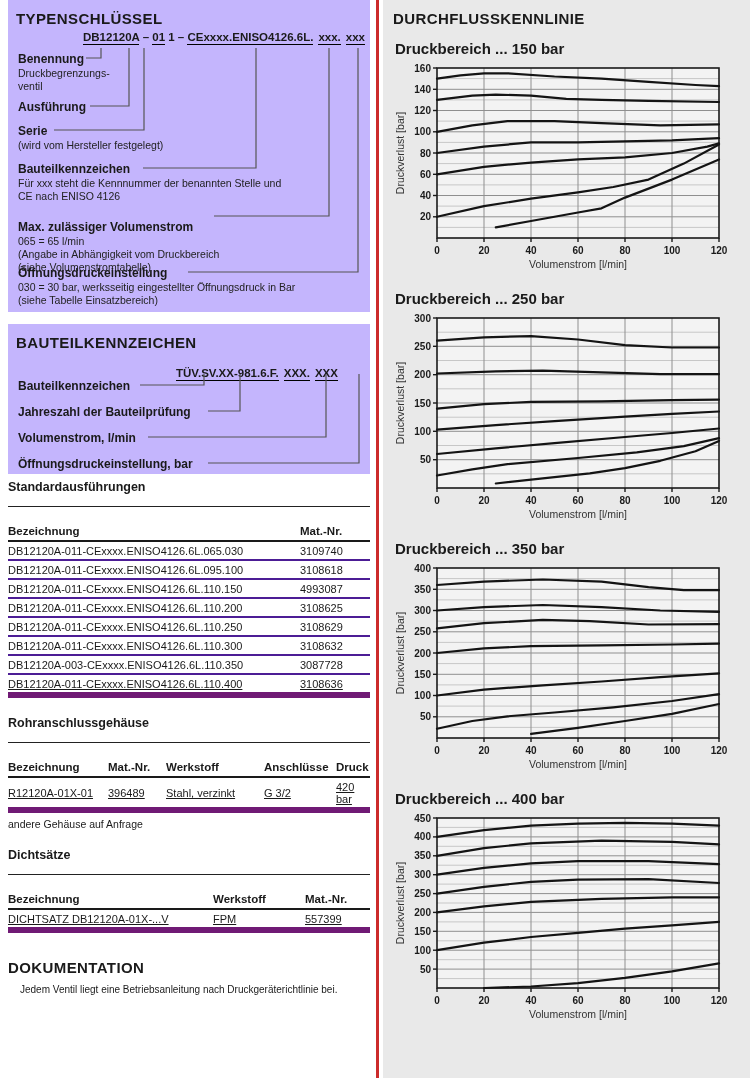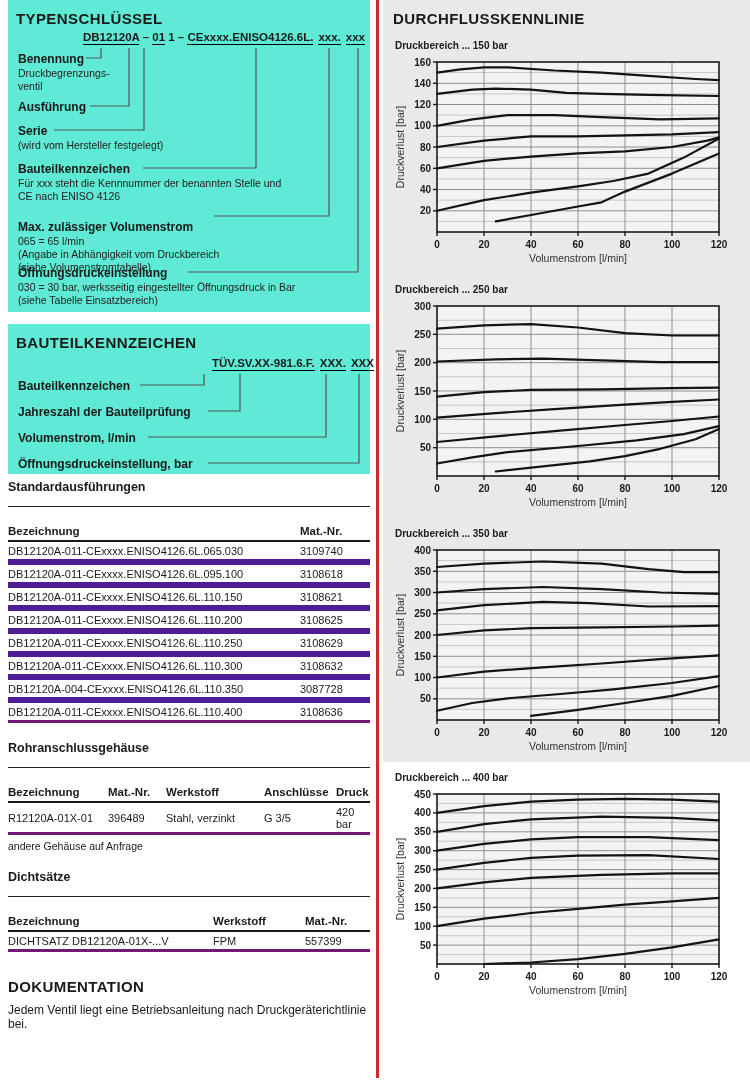--- a/index.html
+++ b/index.html
@@ -1,50 +1,50 @@
 <!DOCTYPE html>
 <html><head>
 <meta charset="utf-8">
 <style>
   html,body{margin:0;padding:0;}
   body{
     width:750px;height:1081px;position:relative;overflow:hidden;
     background:#ffffff;font-family:"Liberation Sans", sans-serif;color:#1a1a1a;
   }
   
-  .graybox{position:absolute;left:8px;width:362px;background:#5eead4;}
+  .graybox{position:absolute;left:8px;width:362px;background:#c4b5fd;}
   #box-typ{top:0;height:312px;}
   #box-bkz{top:324px;height:150px;}
   .mainhead{font-size:15px;font-weight:bold;letter-spacing:.4px;margin:0;padding:10px 0 0 8px;}
   .codeline{position:absolute;font-weight:bold;font-size:11.5px;white-space:nowrap;}
   #box-typ .codeline{top:31px;left:38px;margin-left:37px;}
-  #box-bkz .codeline{top:33px;left:168px;margin-left:36px;}
+  #box-bkz .codeline{top:43px;left:168px;}
   .codeline .u{border-bottom:1.5px solid #000;padding-bottom:1px;}
   .codeline .sp{margin-left:5px;}
   .lbl{position:absolute;left:10px;}
   .lbl .t{font-weight:bold;font-size:12px;}
   .lbl .d{font-size:10.5px;color:#222;line-height:1.22;white-space:pre-line;margin-top:1px;}
   .connectors{position:absolute;left:0;top:0;pointer-events:none;}
   
   #tables{position:absolute;left:8px;top:480px;width:362px;}
   .subhead{font-size:12.5px;font-weight:bold;margin:0;padding-bottom:12px;border-bottom:1.5px solid #222;}
   table{width:100%;border-collapse:collapse;font-size:11px;margin-top:1px;}
   th{text-align:left;font-weight:bold;font-size:11.5px;padding:17px 0 3px;border-bottom:2px solid #1a1a1a;}
-  td{padding:3px 0 2px;border-bottom:6px solid #4c1d95;}
-  table.closed tr.last td{border-bottom:3px solid #701a75;}
+  td{padding:3px 0 2px;border-bottom:2px solid #4c1d95;}
+  table.closed tr.last td{border-bottom:6px solid #701a75;text-decoration:underline;}
   .note{font-size:10.5px;margin:5px 0 0;}
   #doku-head{font-size:15px;font-weight:bold;letter-spacing:.4px;margin:26px 0 0;}
-  #doku-text{font-size:12px;margin:8px 0 0;} .mt18{margin-top:18px;}
+  #doku-text{font-size:10px;margin:8px 12px 0;} .mt18{margin-top:18px;}
   
   #red-divider{position:absolute;left:376px;top:0;width:3px;height:1078px;background:#cc2b2b;}
   
-  #col-right{position:absolute;left:383px;top:0;width:367px;height:762px;background:#e9e9e9;}
+  #col-right{position:absolute;left:383px;top:0;width:367px;height:1078px;background:#e9e9e9;}
   #flow-head{font-size:15px;font-weight:bold;letter-spacing:.4px;margin:0;padding:10px 0 0 10px;}
   .chart-block{margin:0 0 0 10px;}
-  .chart-title{font-size:10px;font-weight:bold;margin:13px 0 4px 2px;}
+  .chart-title{font-size:15px;font-weight:bold;margin:13px 0 4px 2px;}
   .chart-svg{display:block;}
 </style>
 </head>
 <body>
 
 <section class="graybox" id="box-typ">
   <h1 class="mainhead">TYPENSCHLÜSSEL</h1>
 
   <div class="codeline">
     <span class="u">DB12120A</span><span> – </span><span class="u">01</span><span> 1 – </span><span class="u">CExxxx.ENISO4126.6L.</span><span class="u sp">xxx.</span><span class="u sp">xxx</span>
@@ -139,36 +139,36 @@
         <tr>
           <td>DB12120A-011-CExxxx.ENISO4126.6L.065.030</td>
           <td>3109740</td>
         </tr>
         <tr>
           <td>DB12120A-011-CExxxx.ENISO4126.6L.095.100</td>
           <td>3108618</td>
         </tr>
         <tr>
           <td>DB12120A-011-CExxxx.ENISO4126.6L.110.150</td>
-          <td>3108621</td>
+          <td>4993087</td>
         </tr>
         <tr>
           <td>DB12120A-011-CExxxx.ENISO4126.6L.110.200</td>
           <td>3108625</td>
         </tr>
         <tr>
           <td>DB12120A-011-CExxxx.ENISO4126.6L.110.250</td>
           <td>3108629</td>
         </tr>
         <tr>
           <td>DB12120A-011-CExxxx.ENISO4126.6L.110.300</td>
           <td>3108632</td>
         </tr>
         <tr>
-          <td>DB12120A-004-CExxxx.ENISO4126.6L.110.350</td>
+          <td>DB12120A-003-CExxxx.ENISO4126.6L.110.350</td>
           <td>3087728</td>
         </tr>
         <tr class="last">
           <td>DB12120A-011-CExxxx.ENISO4126.6L.110.400</td>
           <td>3108636</td>
         </tr>
       </tbody>
   </table>
 
   <h2 class="subhead mt18">Rohranschlussgehäuse</h2>
@@ -187,21 +187,21 @@
           <th>Werkstoff</th>
           <th>Anschlüsse</th>
           <th>Druck</th>
         </tr>
       </thead>
     <tbody>
         <tr class="last">
           <td>R12120A-01X-01</td>
           <td>396489</td>
           <td>Stahl, verzinkt</td>
-          <td>G 3/5</td>
+          <td>G 3/2</td>
           <td>420 bar</td>
         </tr>
       </tbody>
   </table>
   <p class="note">andere Gehäuse auf Anfrage</p>
 
   <h2 class="subhead mt18">Dichtsätze</h2>
   <table class="closed">
     <colgroup>
         <col style="width:205px">

